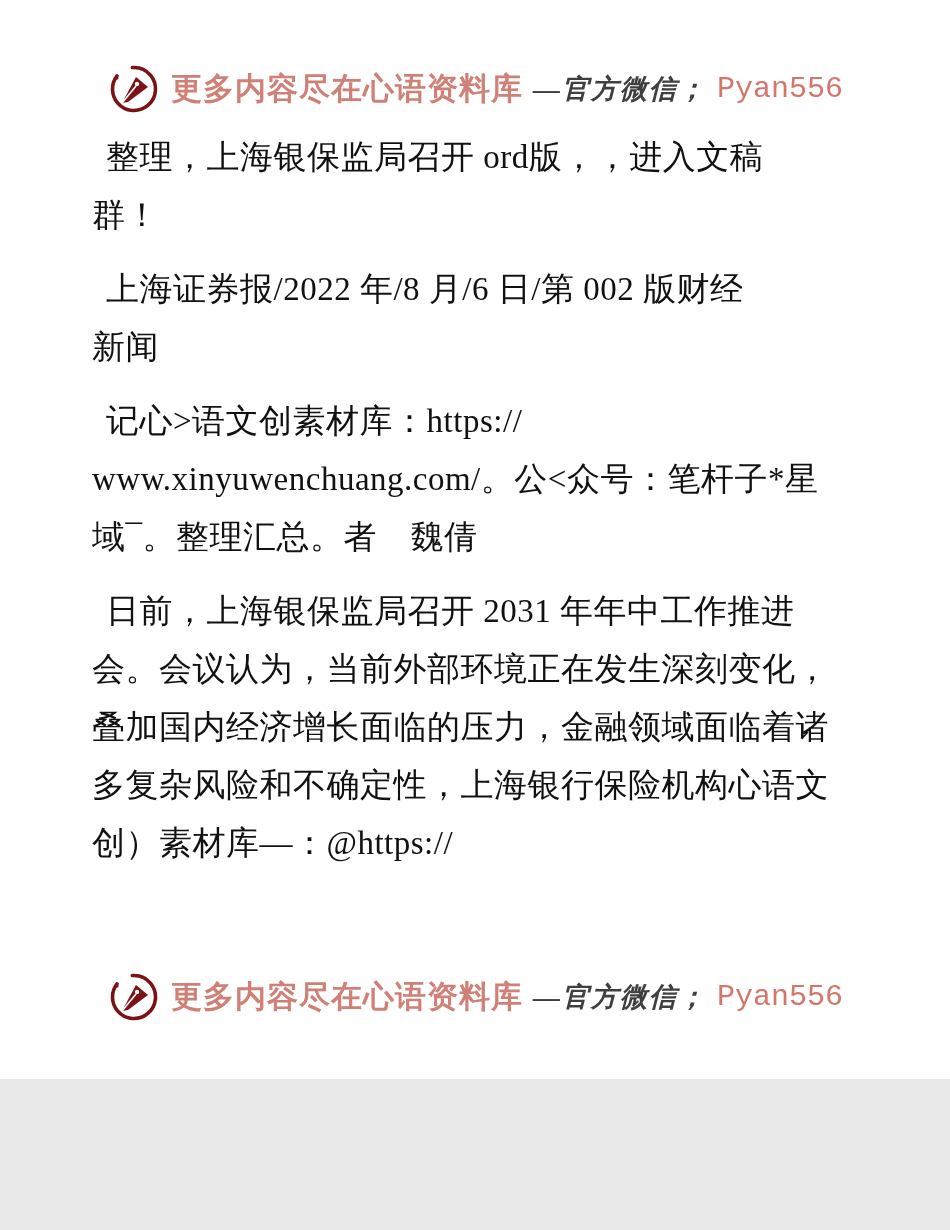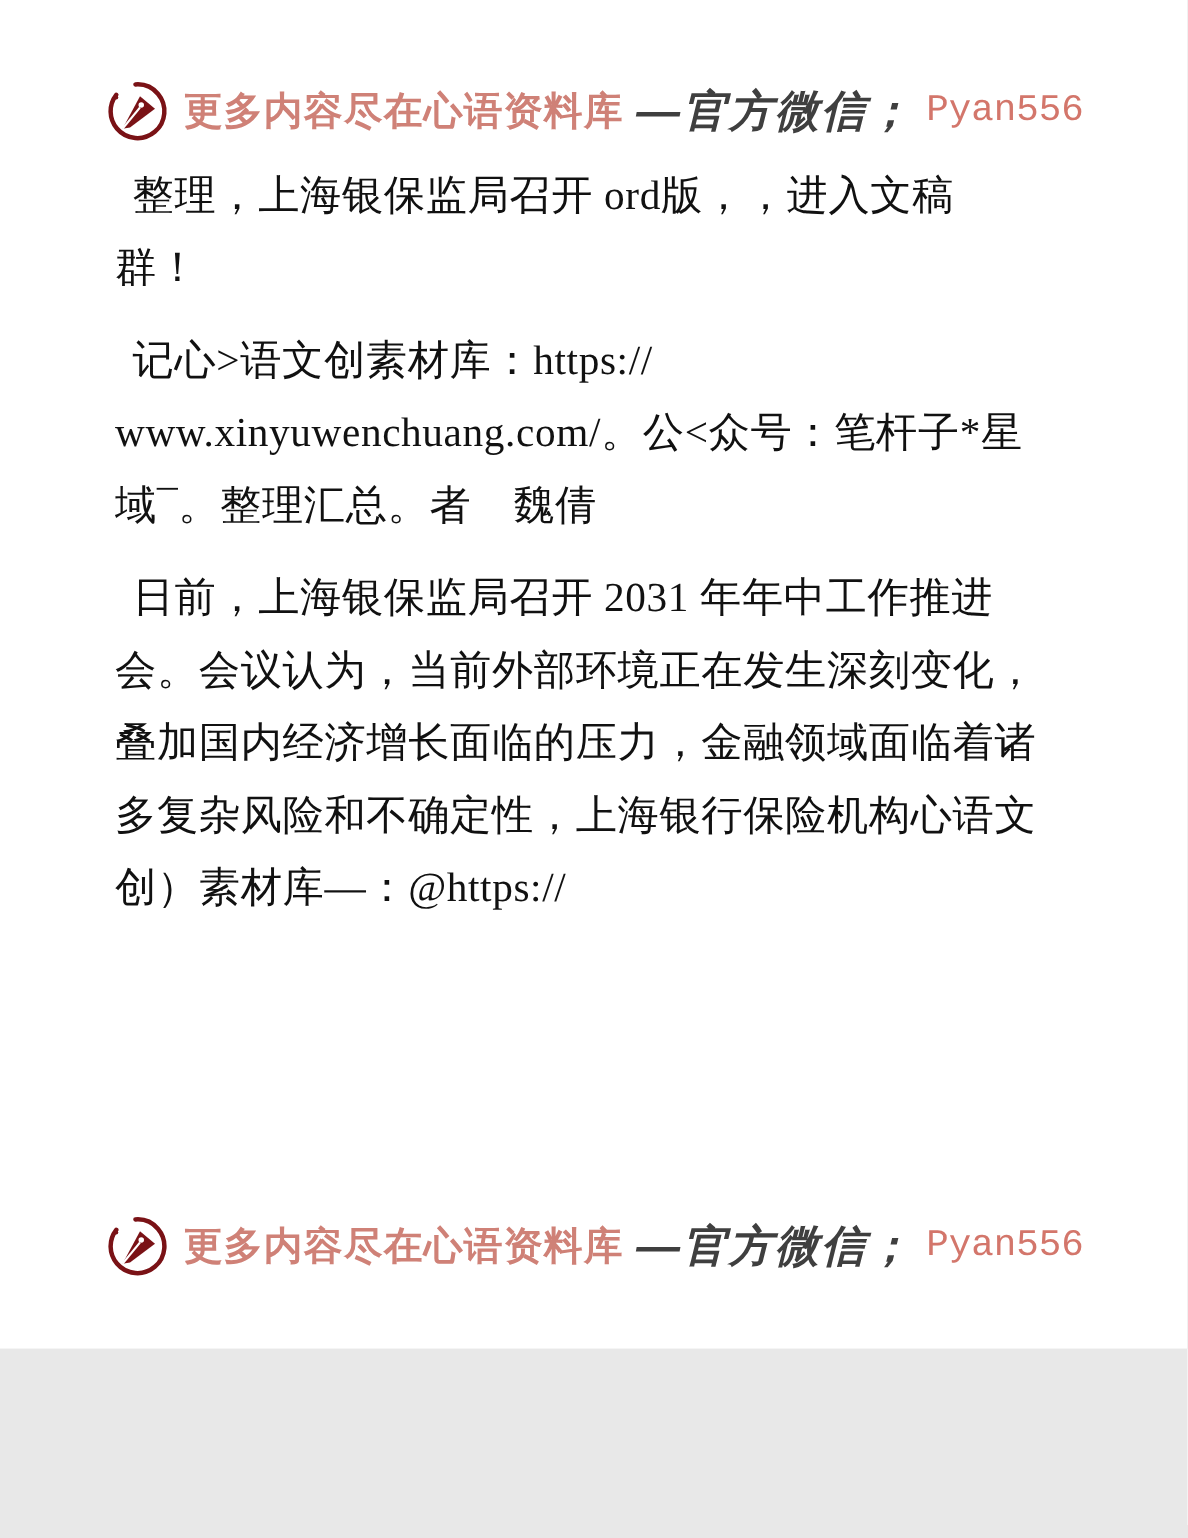--- a/index.html
+++ b/index.html
@@ -25,25 +25,25 @@
   .wm-logo { width: 54px; height: 54px; flex: 0 0 auto; display: inline-flex; }
   .wm-brand {
     color: #cf8177;
     font-size: 31px;
     font-weight: bold;
     letter-spacing: 1px;
     font-family: "Liberation Serif", "DejaVu Serif", serif;
   }
   .wm-sep {
     color: #3f3f3f;
-    font-size: 35px;
+    font-size: 27px;
     font-style: italic;
     font-weight: bold;
     letter-spacing: 2px;
-    font-family: Liberation Sans, sans-serif;
+    font-family: Liberation Serif, serif;
   }
   .wm-id {
     color: #d3766b;
     font-size: 30px;
     font-family: Liberation Mono, monospace;
   }
   .article {
     margin: 10px 92px 0 92px;
     color: #111111;
   }
@@ -74,20 +74,22 @@
       </svg>
     </span>
     <span class="wm-brand">更多内容尽在心语资料库</span>
       <span class="wm-sep">—官方微信；</span>
       <span class="wm-id">Pyan556</span>
   </div>
 
   <div class="article">
     <p>整理，上海银保监局召开 ord版，，进入文稿
 群！</p>
+    <p>上海证券报/2022 年/8 月/6 日/第 002 版财经
+新闻</p>
     <p>记心&gt;语文创素材库：https://
 www.xinyuwenchuang.com/。公&lt;众号：笔杆子*星
 域¯。整理汇总。者　魏倩</p>
     <p>日前，上海银保监局召开 2031 年年中工作推进
 会。会议认为，当前外部环境正在发生深刻变化，
 叠加国内经济增长面临的压力，金融领域面临着诸
 多复杂风险和不确定性，上海银行保险机构心语文
 创）素材库—：@https://</p>
   </div>
 

